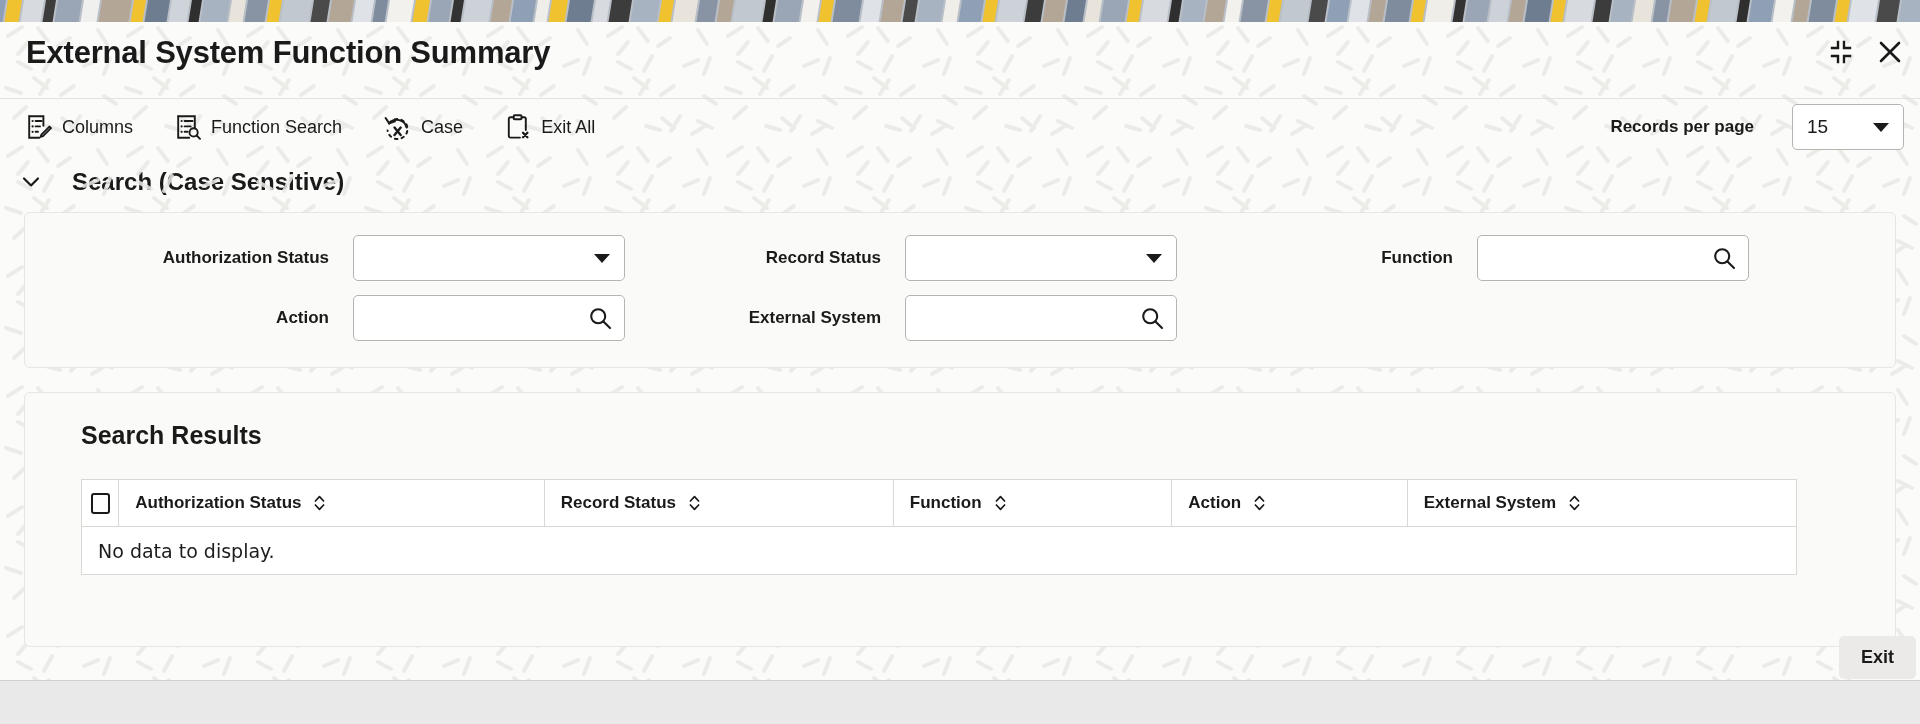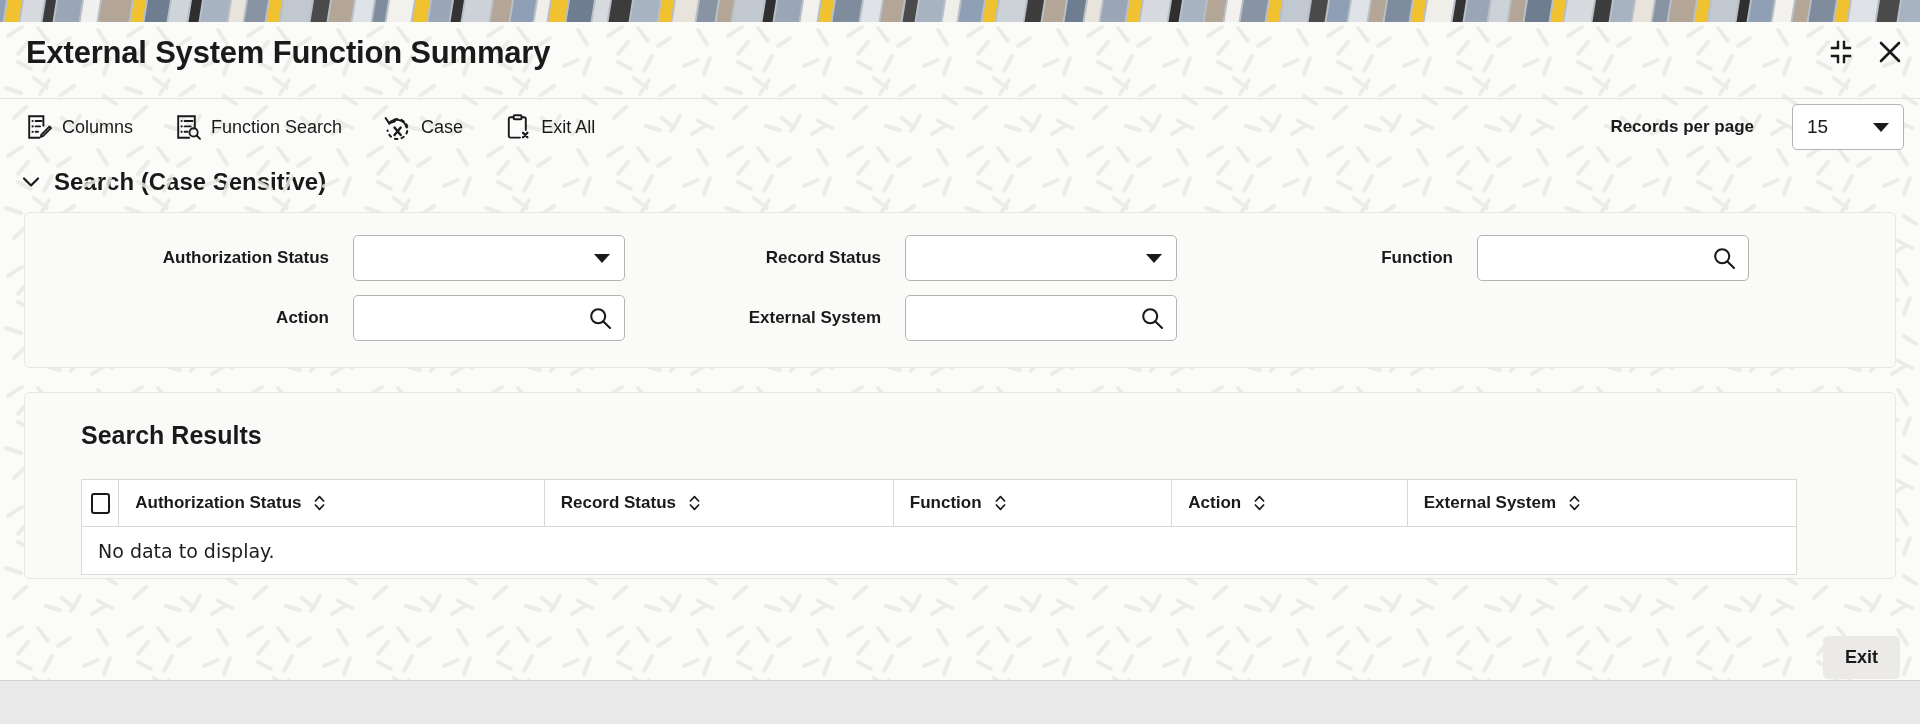--- a/index.html
+++ b/index.html
@@ -111,21 +111,21 @@
   }
   .input-box input {
     border: 0; outline: 0; background: transparent;
     font-family: inherit; font-size: 18px;
     flex: 1; width: 100%; color: #1a1a1a;
   }
   .mag { line-height: 0; cursor: pointer; margin-left: 4px; }
 
   
   .section-toggle {
-    display: flex; align-items: center; gap: 12px;
+    display: flex; align-items: center; gap: 30px;
     padding: 12px 0 10px 20px;
     cursor: pointer;
   }
   .section-toggle .t-lbl {
     font-size: 24px; font-weight: bold; color: #1a1a1a;
   }
 
   .search-panel {
     margin: 6px 24px 0 24px;
     background: #fafaf8;
@@ -154,21 +154,21 @@
   .col-c .f-label { width: 300px; }
   .col-c .f-ctl  { width: 272px; }
 
   
   .results-card {
     margin: 24px 24px 0 24px;
     background: #fafaf8;
     border: 1px solid #e6e6e2;
     border-radius: 6px;
     position: relative;
-    height: 187px;
+    height: 255px;
     overflow: hidden;
   }
   .results-head {
     position: relative;
     height: 86px;
   }
   .results-title {
     position: absolute; left: 56px; top: 28px;
     font-size: 25px; font-weight: bold; color: #1a1a1a;
   }
@@ -219,21 +219,21 @@
     border-bottom: 1px solid #d8d8d4;
     text-align: right;
   }
 
   
   .footer-bar {
     position: absolute; left: 0; right: 0; bottom: 44px;
     height: 46px;
   }
   .exit-btn {
-    position: absolute; right: 20px; top: 2px;
+    position: absolute; right: 4px; top: 2px;
     background: #eceae8;
     border: 0; border-radius: 5px;
     padding: 11px 22px;
     font-family: inherit;
     font-size: 18px; font-weight: bold; color: #1a1a1a;
     cursor: pointer;
   }
   .footer-strip {
     position: absolute; left: 0; bottom: 0;
     width: 1920px; height: 44px;

